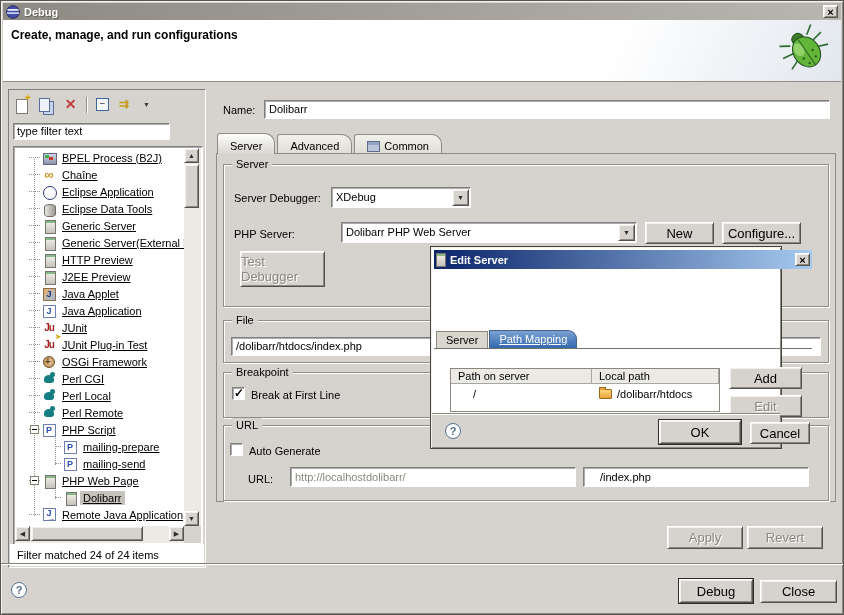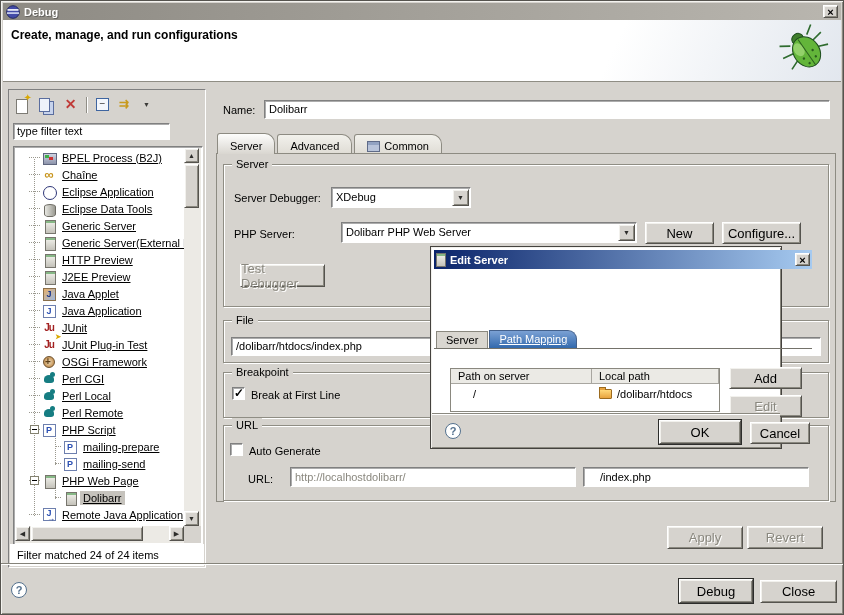--- a/index.html
+++ b/index.html
@@ -326,21 +326,21 @@
     <span class="ctext">XDebug</span>
     <span class="cbtn">▼</span>
   </div>
   <span class="lbl" style="left:233px;top:227px;">PHP Server:</span>
   <div class="combo field" style="left:340px;top:221px;width:296px;height:21px;">
     <span class="ctext">Dolibarr PHP Web Server</span>
     <span class="cbtn">▼</span>
   </div>
   <div class="btn abs" style="left:644px;top:221px;width:69px;height:22px;">New</div>
   <div class="btn abs" style="left:721px;top:221px;width:79px;height:22px;">Configure...</div>
-  <div class="btn abs disabled" style="left:239px;top:263px;width:85px;height:23px;">Test Debugger</div>
+  <div class="btn abs disabled" style="left:239px;top:250px;width:85px;height:36px;">Test Debugger</div>
 
   <div class="group" style="left:222px;top:319px;width:606px;height:43px;">
     <span class="legend">File</span>
   </div>
   <div class="abs field" style="left:230px;top:336px;width:590px;height:19px;padding:2px 4px;">/dolibarr/htdocs/index.php</div>
 
   <div class="group" style="left:222px;top:371px;width:606px;height:46px;">
     <span class="legend">Breakpoint</span>
   </div>
   <span class="cb checked" style="left:231px;top:386px;"></span>

